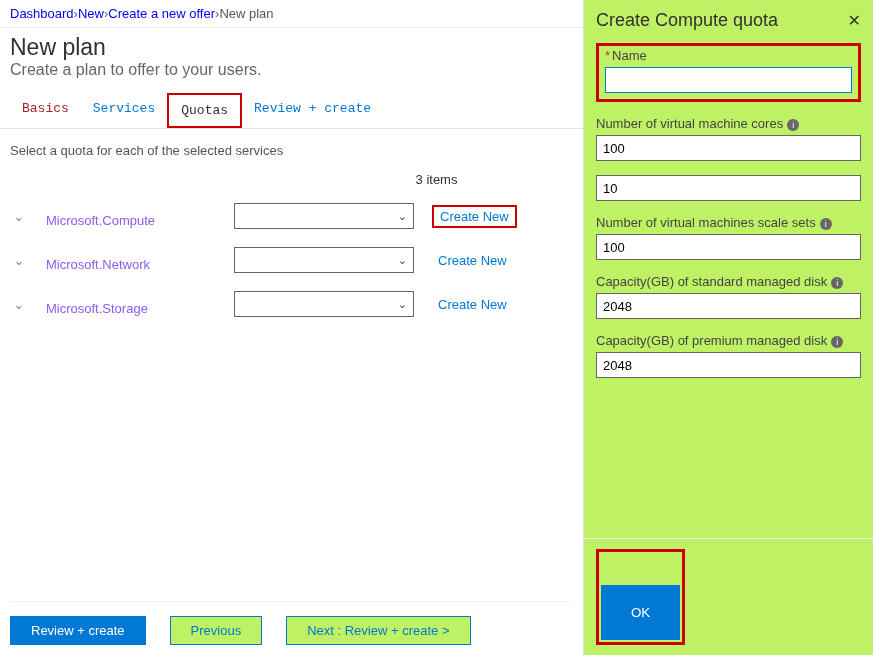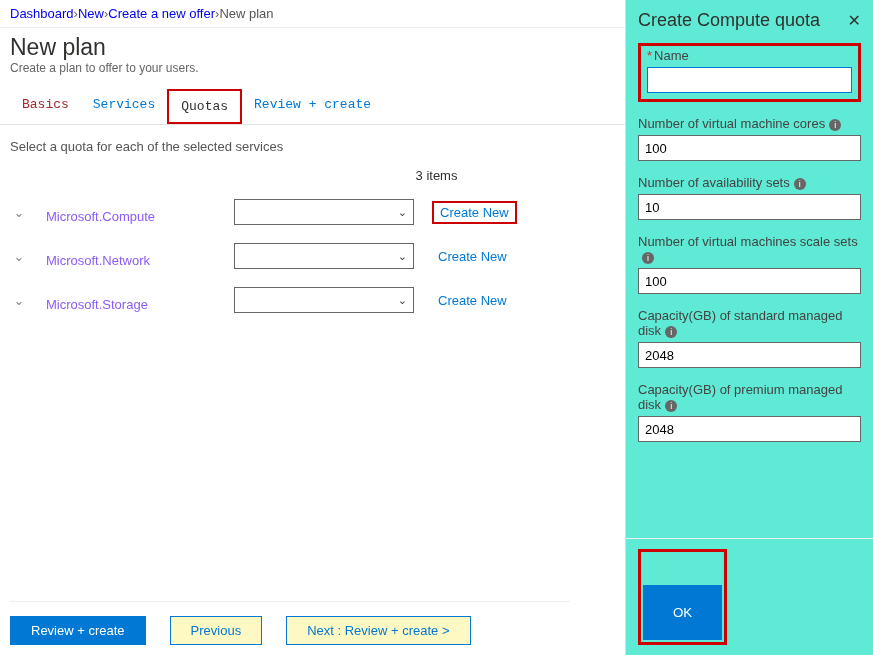--- a/index.html
+++ b/index.html
@@ -1,41 +1,41 @@
 <!DOCTYPE html>
 <html><head>
   <meta charset="utf-8">
   <style>
     * { box-sizing: border-box; margin: 0; padding: 0; }
     body { font-family: "Segoe UI", Arial, sans-serif; font-size: 13px; color: #323130; width: 873px; height: 655px; overflow: hidden; position: relative; background: #fff; }
     .breadcrumb { display: flex; align-items: center; padding: 6px 10px; font-size: 13px; color: #0078d4; border-bottom: 1px solid #eee; }
     .breadcrumb .sep { color: #666; }
     .breadcrumb .plain { color: #555; }
     .page-title { font-size: 23px; font-weight: 400; padding: 6px 10px 0; }
-    .page-subtitle { font-size: 12px; color: #666; padding: 0 10px 14px; }
+    .page-subtitle { font-size: 16px; color: #666; padding: 0 10px 14px; }
     .tabs { display: flex; gap: 0; padding: 0 10px; border-bottom: 1px solid #e5e5e5; }
     .tab { padding: 8px 12px; cursor: pointer; color: #0078d4; font-family: Liberation Mono, monospace; }
     .tab.basics { color: #a4262c; }
     .tab.active { color: #323130; border: 2px solid #c00; border-bottom: 2px solid #c00; background: #fff; font-weight: 400; }
     .content { padding: 14px 10px; }
     .hint { color: #555; margin-bottom: 14px; }
     .items-count { margin-bottom: 16px; text-align: center; }
     .row { display: flex; align-items: center; gap: 18px; margin-bottom: 18px; }
     .chev { width: 18px; text-align: center; color: #888; cursor: pointer; }
     .svc { width: 170px; color: #8b5cf6; margin-top: 8px; }
     .dd { width: 180px; height: 26px; border: 1px solid #666; background: #fff; display: flex; align-items: center; justify-content: flex-end; padding-right: 6px; cursor: pointer; }
     .dd .caret { font-size: 11px; color: #444; }
     .create-new { color: #0078d4; cursor: pointer; padding: 2px 6px; }
     .create-new.hl { border: 2px solid #c00; }
     .footer { position: absolute; bottom: 10px; left: 10px; display: flex; gap: 24px; border-top: 1px solid #eee; padding-top: 14px; width: 560px; }
     .btn { padding: 6px 20px; font-size: 13px; cursor: pointer; }
     .btn-primary { background: #0078d4; color: #fff; border: 1px solid #0078d4; }
-    .btn-outline { background: #fef9c3; color: #0078d4; border: 1px solid #0078d4; }
+    .btn-outline { background: #bef264; color: #0078d4; border: 1px solid #0078d4; }
     
-    .panel { position: absolute; top: 0; right: 0; width: 248px; height: 655px; background: #5eead4; border-left: 1px solid #ddd; display: flex; flex-direction: column; }
+    .panel { position: absolute; top: 0; right: 0; width: 290px; height: 655px; background: #bef264; border-left: 1px solid #ddd; display: flex; flex-direction: column; }
     .panel-head { display: flex; justify-content: space-between; align-items: center; padding: 10px 12px 12px; }
     .panel-title { font-size: 18px; font-weight: 400; }
     .close-x { font-size: 16px; cursor: pointer; font-family: Arial, sans-serif; }
     .panel-body { padding: 0 12px; flex: 1; overflow-y: auto; }
     .field { margin-bottom: 14px; }
     .field label { display: block; font-size: 13px; color: #444; margin-bottom: 4px; }
     .field label .req { color: #d13438; margin-right: 2px; }
     .info-icon { display: inline-block; width: 12px; height: 12px; border-radius: 50%; background: #666; color: #fff; font-size: 9px; text-align: center; line-height: 12px; margin-left: 4px; }
     .field input { width: 100%; height: 26px; border: 1px solid #666; padding: 0 6px; font-size: 13px; }
     .hl-box { border: 3px solid #c00; padding: 4px 6px 6px; }
@@ -115,21 +115,20 @@
   <div class="panel-body">
     <div class="field hl-box">
       <label><span class="req">*</span><span>Name</span></label>
       <input type="text" value="" style="">
     </div>
     <div class="field">
       <label><span>Number of virtual machine cores</span><span class="info-icon">i</span></label>
       <input type="text" value="100" style="">
     </div>
     <div class="field">
-      <label><span>Number of availability sets</span><span class="info-icon">i</span></label>
       <input type="text" value="10" style="">
     </div>
     <div class="field">
       <label><span>Number of virtual machines scale sets</span><span class="info-icon">i</span></label>
       <input type="text" value="100" style="">
     </div>
     <div class="field">
       <label><span>Capacity(GB) of standard managed disk</span><span class="info-icon">i</span></label>
       <input type="text" value="2048" style="">
     </div>

